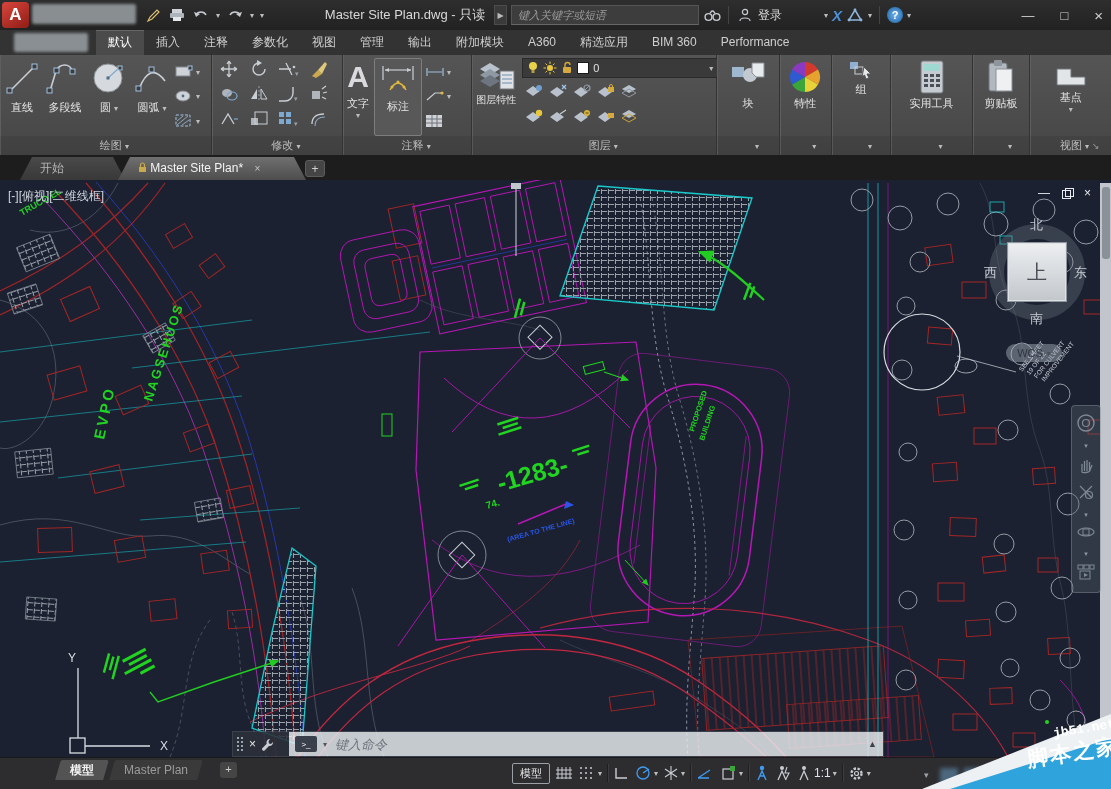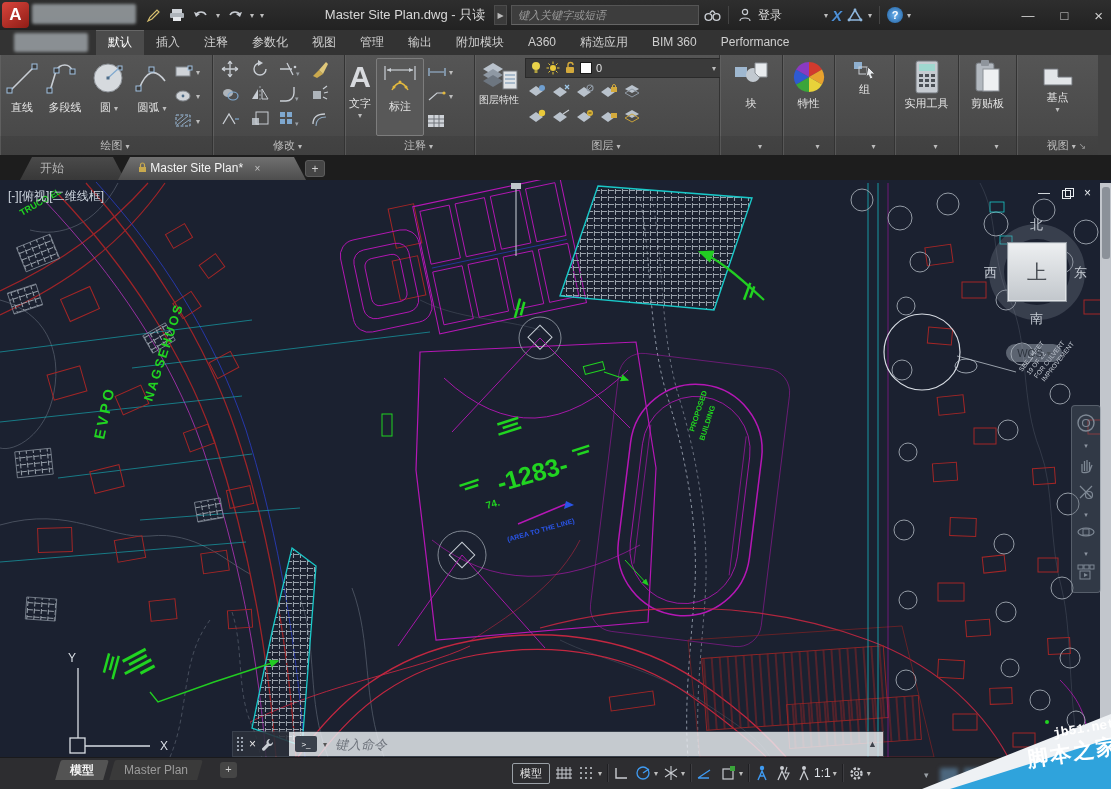--- a/index.html
+++ b/index.html
@@ -536,21 +536,21 @@
               <rect x="2" y="3" width="8" height="7" fill="#8fb0d0"></rect>
               <rect x="7" y="8" width="8" height="7" fill="none" stroke="#c9ced4"></rect>
               <path d="M16,8 L23,15 L19,15 L21,19 L18,20 L16.5,16 L14,18 Z" fill="#e6e9ec" stroke="#555"></path>
             </svg>
           <span class="blabel">组</span>
         </div>
       </div>
       <div class="pf"><span class="caret">▾</span></div>
     </div>
 
-    <div class="panel" style="width:64px;">
+    <div class="panel" style="width:82px;">
       <div class="pc" style="justify-content:center;">
         <div class="bigbtn">
           <svg width="30" height="36" viewBox="0 0 30 36">
               <rect x="4" y="2" width="22" height="32" rx="2" fill="#c6cbd1" stroke="#70757b"></rect>
               <rect x="7" y="5" width="16" height="7" fill="#9fd8d0"></rect>
               <g fill="#4a4f55">
                 <rect x="7" y="15" width="4" height="3"></rect>
                 <rect x="13" y="15" width="4" height="3"></rect>
                 <rect x="19" y="15" width="4" height="3"></rect>
                 <rect x="7" y="20" width="4" height="3"></rect>

